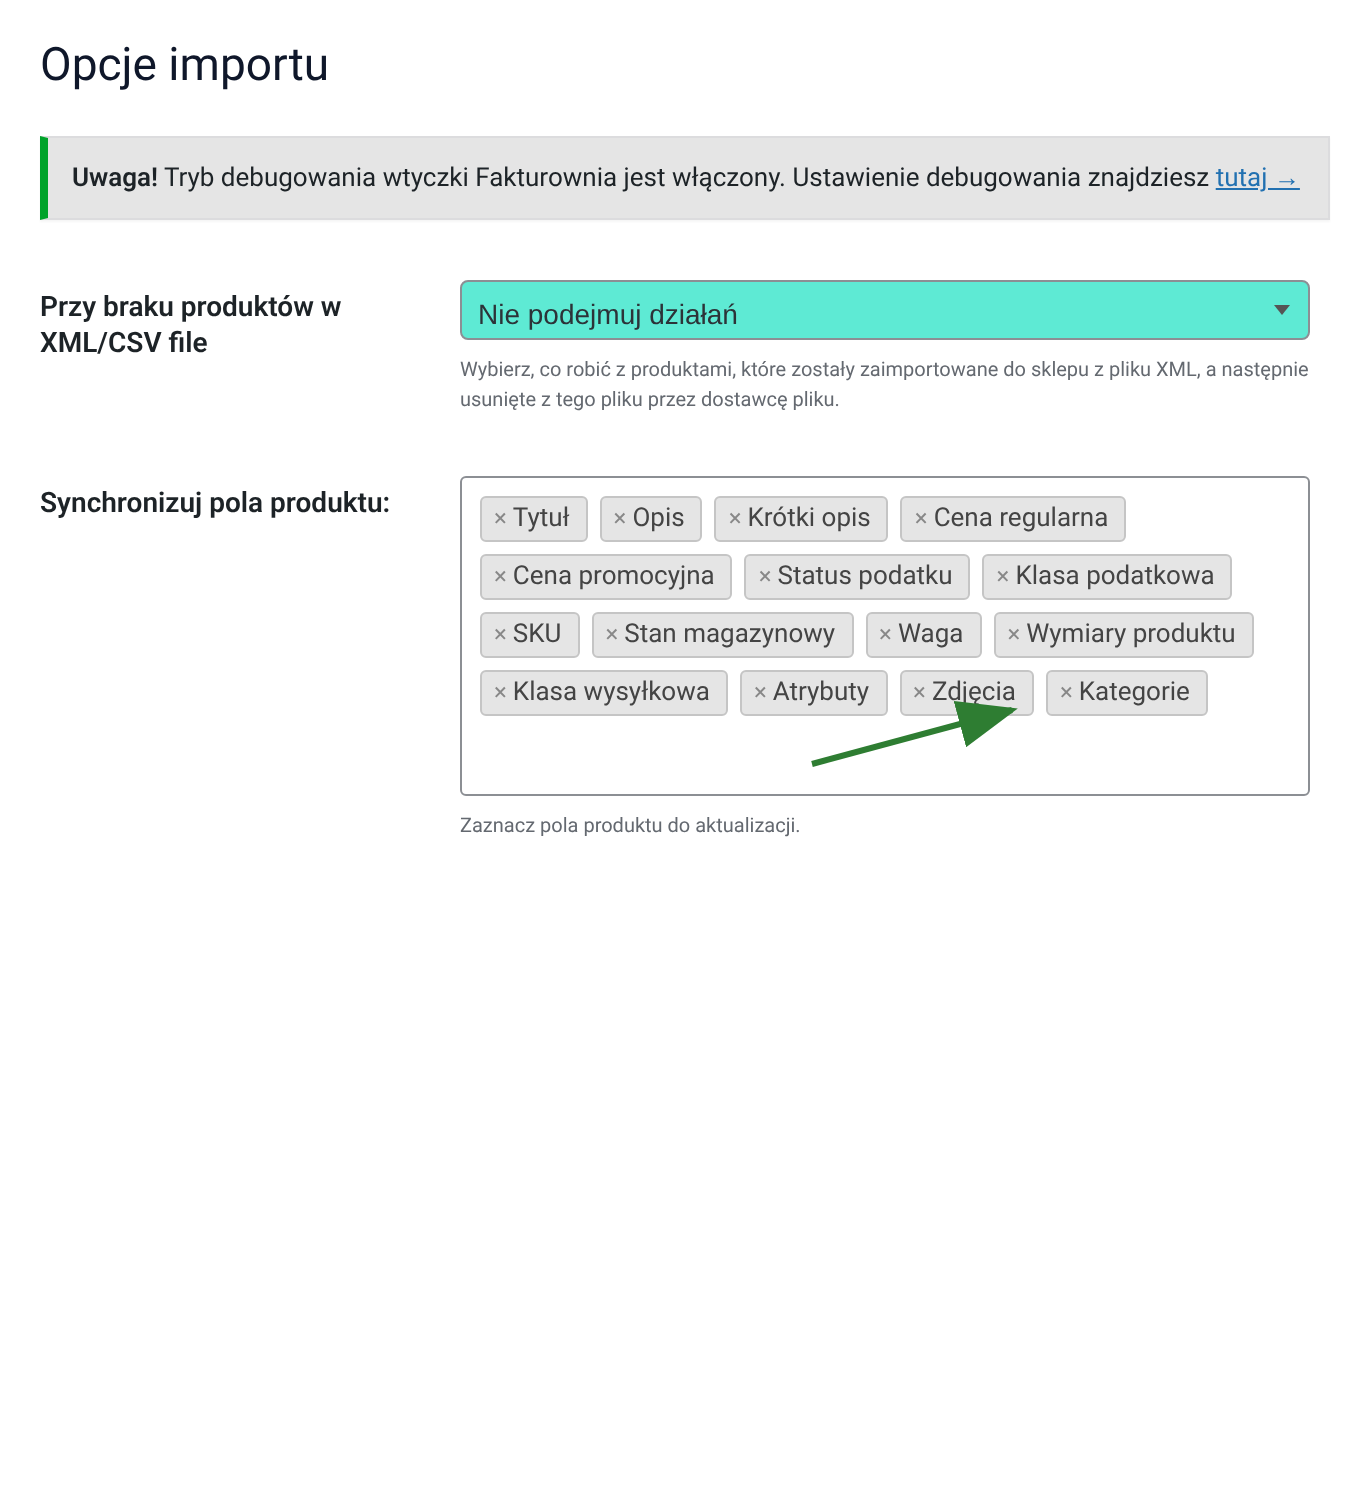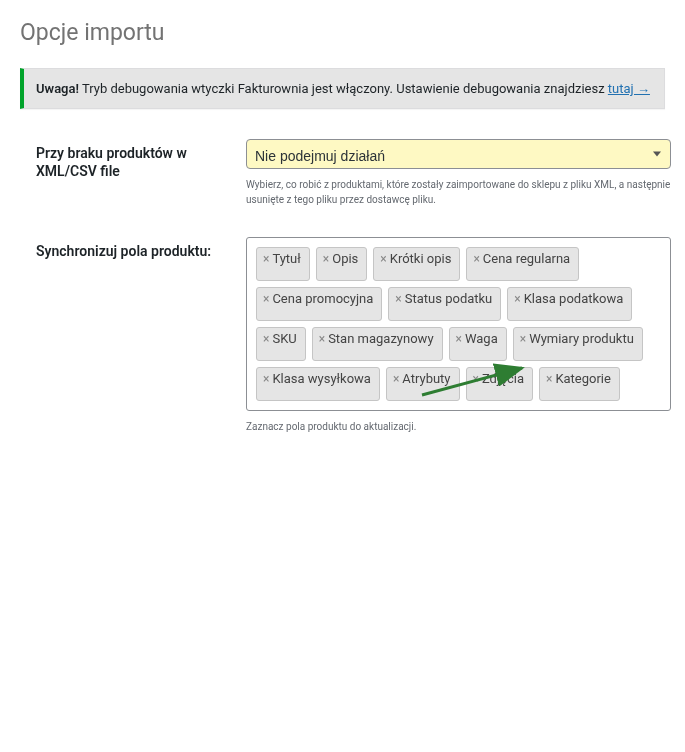--- a/index.html
+++ b/index.html
@@ -16,21 +16,21 @@
       width: 685px;
     }
     .wrap {
       padding: 10px 20px 20px 20px;
     }
     h1 {
       font-size: 23px;
       font-weight: 400;
       margin: 0 0 18px 0;
       padding: 9px 0 4px 0;
-      color: #737373;
+      color: #0f172a;
     }
     .notice {
       border-left: 4px solid #00a32a;
       background: #e5e5e5;
       box-shadow: 0 1px 1px rgba(0,0,0,.04);
       padding: 12px;
       border-top: 1px solid #dcdcde;
       border-right: 1px solid #dcdcde;
       border-bottom: 1px solid #dcdcde;
       margin: 5px 0 15px 0;
@@ -49,21 +49,20 @@
       line-height: 1.5;
     }
     .intro-text a {
       color: #2271b1;
       text-decoration: underline;
     }
     .form-table {
       width: 100%;
       border-collapse: collapse;
       margin-top: 15px;
-      margin-left: 16px;
     }
     .form-table th {
       text-align: left;
       vertical-align: top;
       width: 200px;
       padding: 20px 10px 20px 0;
       font-weight: 600;
       font-size: 14px;
       color: #1d2327;
       line-height: 1.3;
@@ -73,21 +72,21 @@
       vertical-align: top;
     }
     .select-field {
       width: 100%;
       max-width: 430px;
       height: 30px;
       padding: 4px 24px 0 8px;
       font-size: 14px;
       border: 1px solid #8c8f94;
       border-radius: 4px;
-      background: #fef9c3;
+      background: #5eead4;
       color: #2c3338;
       appearance: none;
       position: relative;
     }
     .select-wrapper {
       position: relative;
       max-width: 430px;
     }
     .select-wrapper::after {
       content: "";
@@ -123,21 +122,21 @@
       padding: 6px;
       max-width: 450px;
       position: relative;
       min-height: 160px;
     }
     .tag {
       display: inline-block;
       background: #e5e5e5;
       border: 1px solid #c5c5c5;
       border-radius: 3px;
-      padding: 3px 8px 14px 6px;
+      padding: 3px 8px 3px 6px;
       margin: 3px;
       font-size: 13px;
       color: #444;
       cursor: default;
     }
     .tag-x {
       color: #888;
       margin-right: 3px;
       cursor: pointer;
       font-size: 12px;

